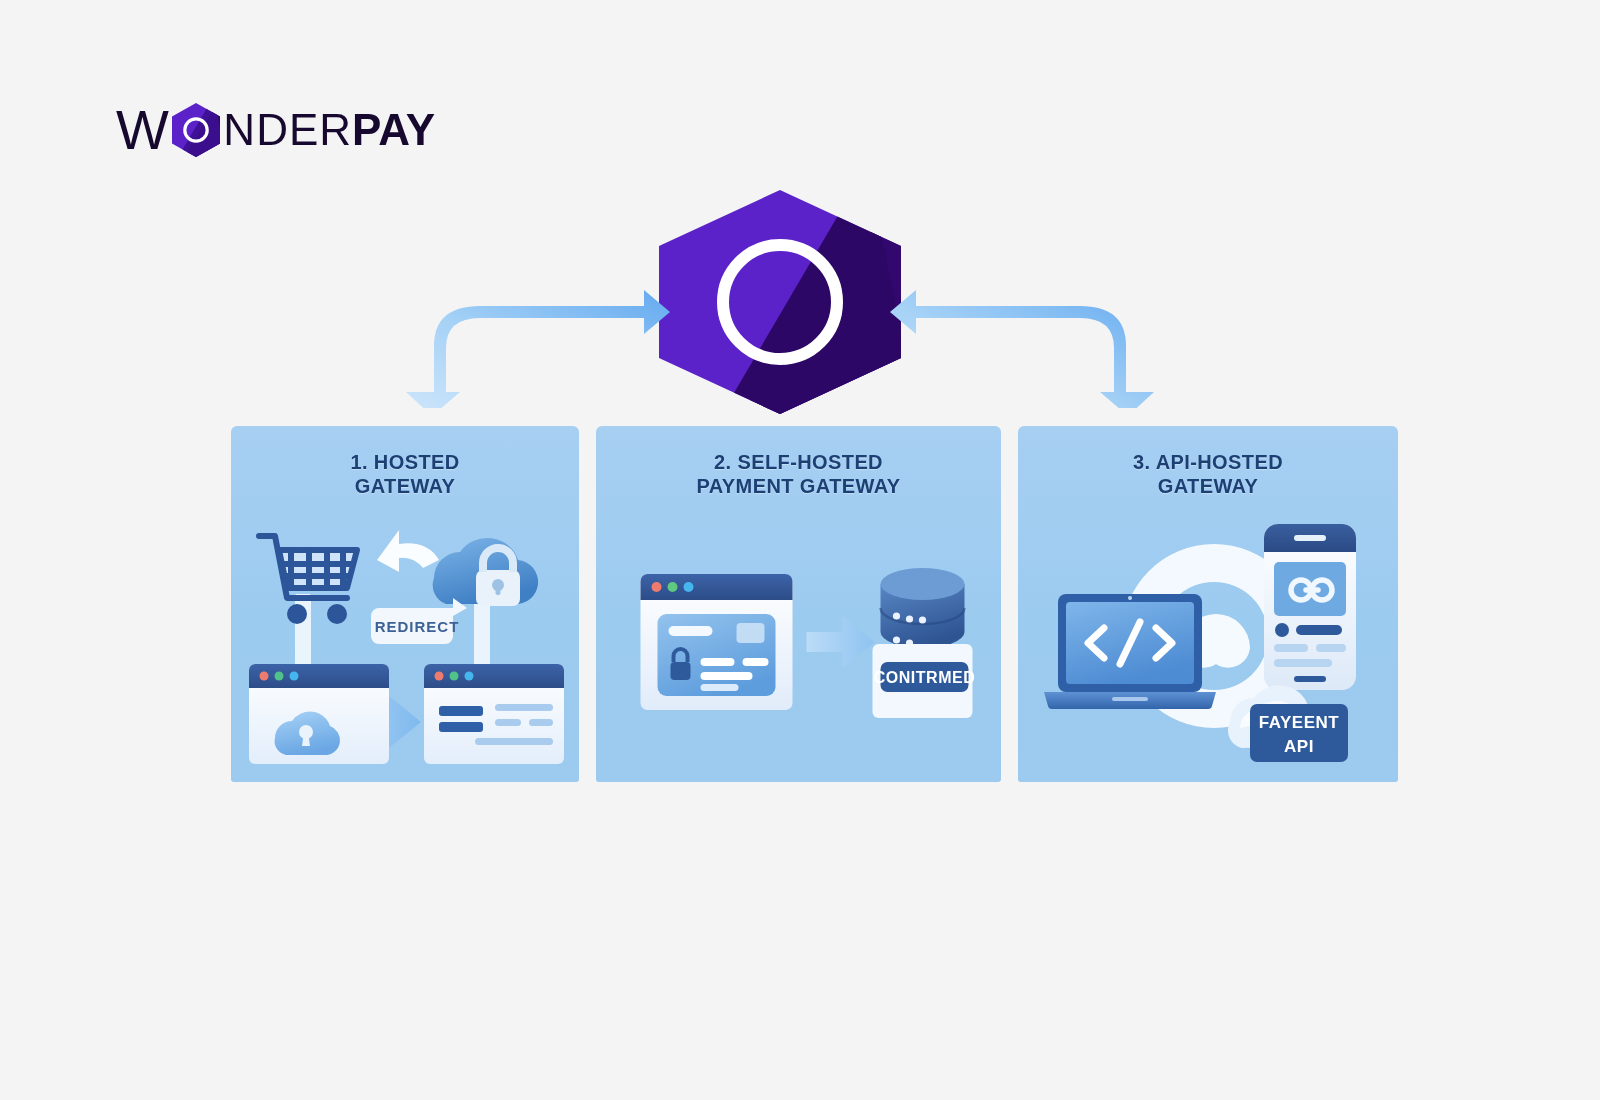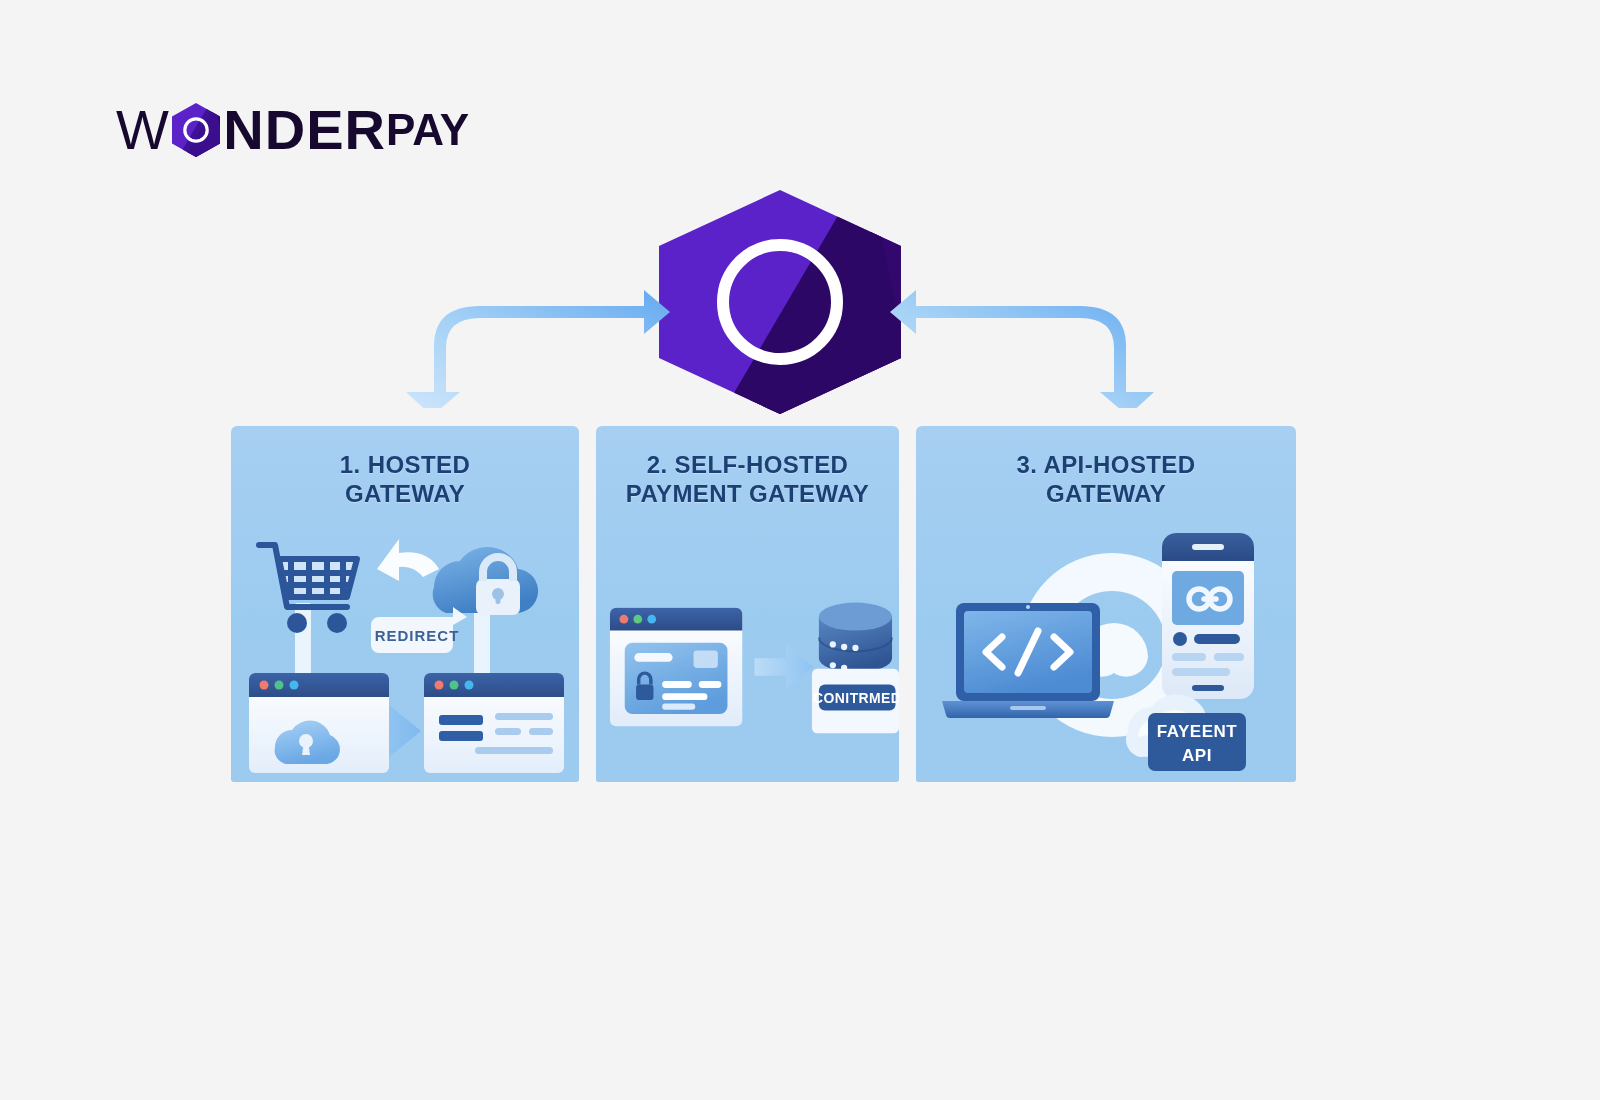--- a/index.html
+++ b/index.html
@@ -32,22 +32,22 @@
     display: flex;
     align-items: center;
   }
   .logo-w {
     color: #16082e;
     font-weight: 500;
     font-size: 56px;
   }
   .logo-nder {
     color: #16082e;
-    font-weight: 700;
-    font-size: 56px;
+    font-weight: 400;
+    font-size: 44px;
     letter-spacing: 1px;
   }
   .logo-pay {
     color: #16082e;
     font-weight: 900;
     font-size: 44px;
     letter-spacing: 0px;
   }
   .logo-hex {
     position: relative;
@@ -82,38 +82,38 @@
     gap: 17px;
   }
   .card {
     position: relative;
     background: linear-gradient(180deg, #a6cff2 0%, #9ccbf0 55%, #9dcaef 100%);
     border-radius: 6px 6px 3px 3px;
     overflow: hidden;
     flex: 0 0 auto;
   }
   .card-1 { width: 348px; }
-  .card-2 { width: 303px; }
+  .card-2 { width: 405px; }
   .card-3 { width: 380px; }
 
   .card-title {
     position: absolute;
     left: 0; right: 0;
     top: 24px;
     text-align: center;
     color: #1c3f74;
     font-weight: 700;
-    font-size: 24px;
+    font-size: 20px;
     line-height: 1.22;
     letter-spacing: 0.4px;
     text-shadow: 0 1px 1px rgba(255,255,255,0.35);
   }
   .card-art {
     position: absolute;
-    left: 0; right: 0; bottom: 7px;
+    left: 0; right: 0; bottom: 16px;
     height: 250px;
   }
   .card-art svg { display: block; width: 100%; height: 100%; }
 </style>
 </head>
 <body>
 
 <div id="brand-logo">
   <div class="logo-text">
     <span class="logo-w">W</span>

